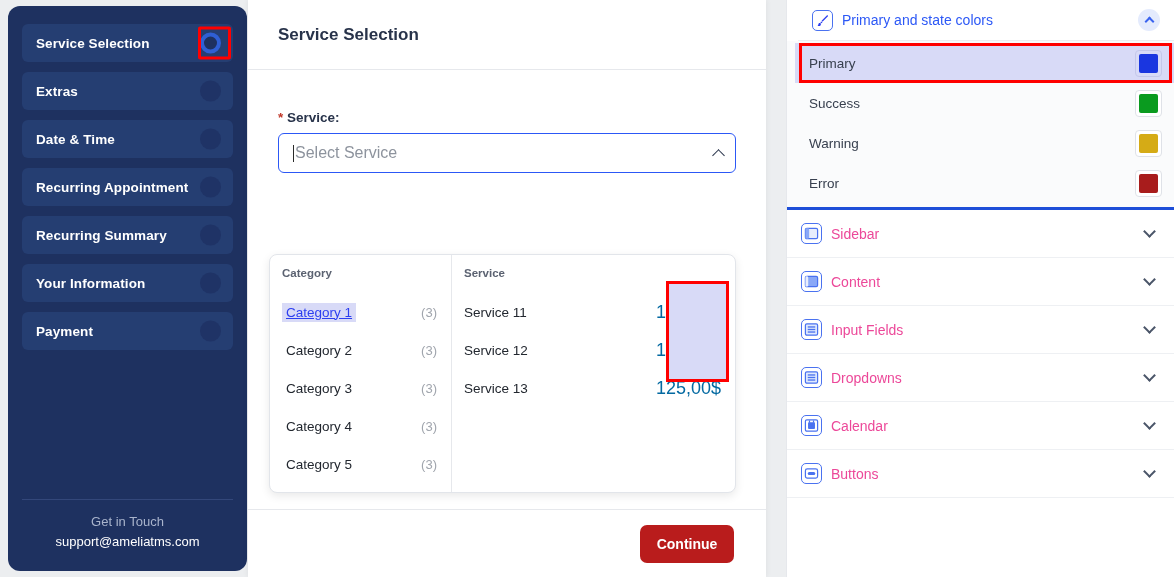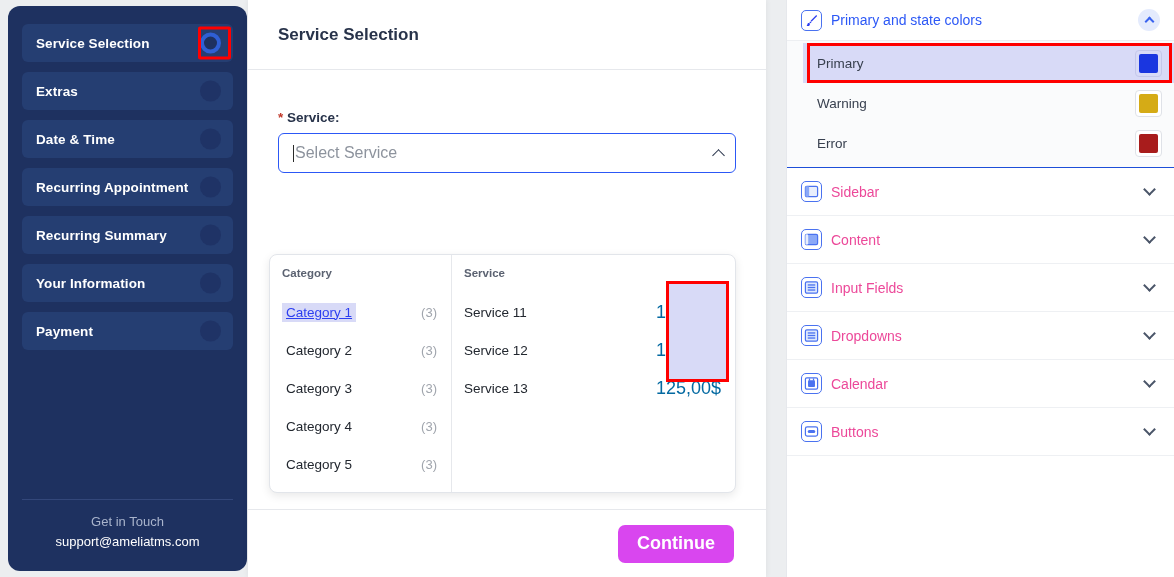--- a/index.html
+++ b/index.html
@@ -77,25 +77,25 @@
   }
   .card-title { font-size: 17px; font-weight: bold; color: #28334a; }
   .card-body { flex: 1; position: relative; padding: 40px 30px 0 30px; }
   .card-footer {
     height: 68px; flex: none;
     border-top: 1px solid #e6e8ec;
     display: flex; align-items: center; justify-content: flex-end;
     padding: 0 32px;
   }
   .btn-continue {
-    background: #d946ef; color: #fff;
+    background: #b91c1c; color: #fff;
     border: none; border-radius: 7px;
-    font-size: 18px; font-weight: bold;
+    font-size: 14px; font-weight: bold;
     font-family: "Liberation Sans", sans-serif;
-    width: 116px; height: 38px; cursor: pointer;
+    width: 94px; height: 38px; cursor: pointer;
   }
 
   .field-label { font-size: 13.5px; font-weight: bold; color: #28334a; margin-bottom: 8px; }
   .req { color: #c0392b; font-weight: bold; }
 
   .select-box {
     position: relative;
     height: 40px;
     border: 1px solid #2c58f6;
     border-radius: 6px;
@@ -152,21 +152,21 @@
   }
 
   
   .panel {
     width: 388px; height: 577px; background: #ffffff;
     border-left: 1px solid #e6e8ec;
     position: relative;
   }
   .panel-head {
     height: 41px; display: flex; align-items: center;
-    padding: 7px 14px; border-bottom: 1px solid #edeff2;
+    padding: 7px 14px; border-bottom: 1px solid #edeff2; margin-left: 11px;
   }
   .mini-icon {
     width: 21px; height: 21px; flex: none;
     border: 1.4px solid #4a72f0; border-radius: 5px;
     background: #ffffff;
     display: flex; align-items: center; justify-content: center;
     margin-right: 9px;
   }
   .mini-icon svg { display: block; }
   .panel-head-title { color: #2c58f6; font-size: 14px; flex: 1; }
@@ -174,21 +174,21 @@
     width: 22px; height: 22px; border-radius: 50%;
     background: #e4ebfd; display: flex; align-items: center; justify-content: center;
     cursor: pointer;
   }
   .round-chev i {
     display: block; width: 7px; height: 7px; margin-top: 2px;
     border-left: 2px solid #3a63ef; border-top: 2px solid #3a63ef;
     transform: rotate(45deg);
   }
 
-  .color-list { background: #fafbfc; border-bottom: 1px solid #1d4ed8; padding: 2px 0 4px 16px; position: relative; }
+  .color-list { background: #fafbfc; border-bottom: 3px solid #1d4ed8; padding: 2px 0 4px 8px; position: relative; }
   .color-row {
     height: 40px; display: flex; align-items: center;
     padding: 0 12px 0 14px; cursor: pointer; position: relative;
   }
   .color-row.selected { background: #d8daf7; }
   .color-row .name { font-size: 13.5px; color: #38404f; }
   .swatch-wrap {
     margin-left: auto; width: 27px; height: 27px;
     background: #fff; border: 1px solid #dfe2e8; border-radius: 4px;
     display: flex; align-items: center; justify-content: center;
@@ -346,20 +346,26 @@
 
     <div class="color-list" id="color-container">
         <div class="color-row selected">
           <span class="name">Primary</span>
           <span class="swatch-wrap">
             <span class="swatch" style="background:#1a36e0"></span>
           </span>
           <span class="row-hl"></span>
         </div>
         <div class="color-row">
+          <span class="name">Success</span>
+          <span class="swatch-wrap">
+            <span class="swatch" style="background:#0a9b1f"></span>
+          </span>
+        </div>
+        <div class="color-row">
           <span class="name">Warning</span>
           <span class="swatch-wrap">
             <span class="swatch" style="background:#d5ab16"></span>
           </span>
         </div>
         <div class="color-row">
           <span class="name">Error</span>
           <span class="swatch-wrap">
             <span class="swatch" style="background:#a81c1c"></span>
           </span>

